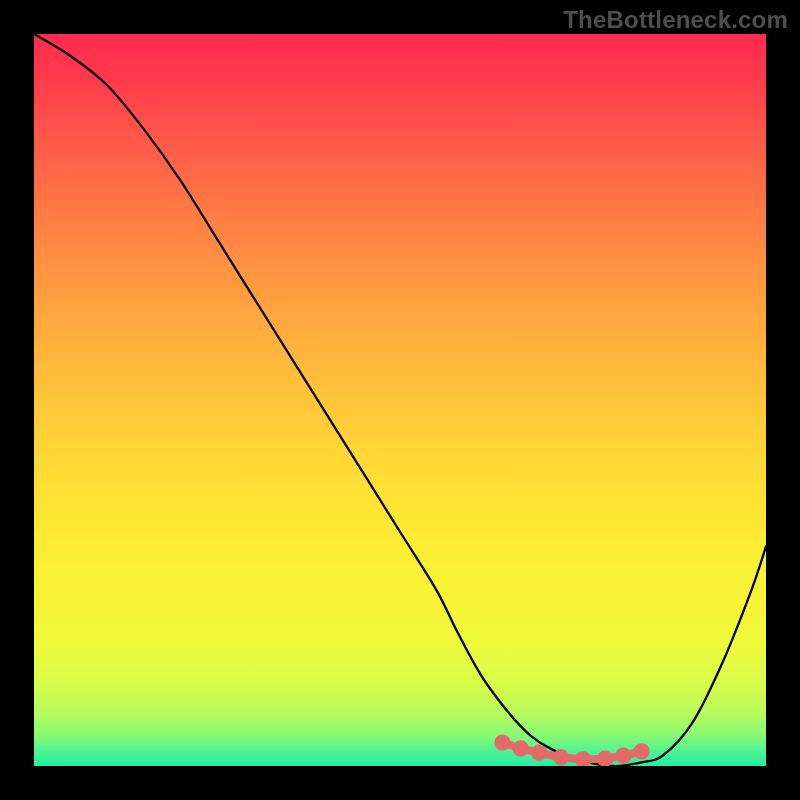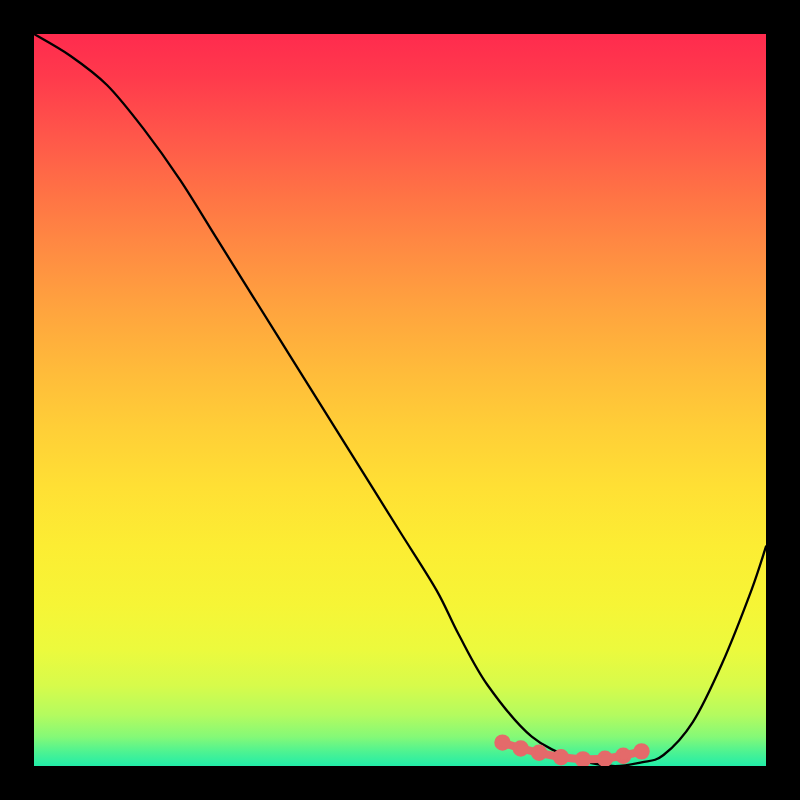--- a/index.html
+++ b/index.html
@@ -51,20 +51,21 @@
     inset: 0;
     width: 100%;
     height: 100%;
   }
 </style>
 </head>
 <body>
 
 <div class="wrapper">
 
+  <div class="watermark">TheBottleneck.com</div>
 
   <div class="plot">
     <div class="gradient"></div>
     <svg class="curve" viewBox="0 0 732 732" preserveAspectRatio="none">
       <path fill="none" stroke="#000" stroke-width="2.3" stroke-linecap="round" d="M 0,0 C 6.1000000000000005,3.660000000000006 24.4,13.420000000000035 36.6,21.960000000000036 C 48.800000000000004,30.500000000000036 61.00000000000001,39.04000000000002 73.2,51.24000000000001 C 85.4,63.44 97.6,79.29999999999997 109.8,95.15999999999997 C 122,111.01999999999997 134.20000000000002,128.09999999999997 146.4,146.39999999999998 C 158.6,164.7 170.8,185.44000000000003 183,204.96000000000004 C 195.2,224.48000000000005 207.4,244 219.6,263.52 C 231.79999999999998,283.03999999999996 244,302.56 256.2,322.08 C 268.4,341.59999999999997 280.6,361.12 292.8,380.64 C 305,400.15999999999997 317.20000000000005,419.68 329.40000000000003,439.2 C 341.6,458.71999999999997 353.8,478.24 366,497.76 C 378.2,517.28 392.84000000000003,539.2399999999999 402.6,556.3199999999999 C 412.36,573.4 416.02,584.38 424.55999999999995,600.24 C 433.0999999999999,616.1 441.64,634.4 453.84,651.48 C 466.03999999999996,668.5600000000001 483.12000000000006,690.52 497.76000000000005,702.72 C 512.4000000000001,714.9200000000001 528.26,719.8 541.68,724.68 C 555.0999999999999,729.56 567.3,731.39 578.28,732 C 589.26,732.61 599.02,730.1700000000001 607.56,728.34 C 616.0999999999999,726.51 620.98,727.73 629.52,721.02 C 638.06,714.31 649.0400000000001,703.33 658.8000000000001,688.08 C 668.5600000000001,672.83 678.3199999999999,651.48 688.0799999999999,629.52 C 697.8399999999999,607.56 710.04,575.8399999999999 717.36,556.3199999999999 C 724.6800000000001,536.8 729.56,519.72 732,512.4"></path>
       <g fill="#e46a6a" stroke="#e46a6a" stroke-width="8" stroke-linecap="round">
       <circle cx="468.48" cy="708.576" r="4.2"></circle>
           <line x1="468.48" y1="708.576" x2="486.78000000000003" y2="714.432"></line>
           <circle cx="486.78000000000003" cy="714.432" r="4.2"></circle>
           <line x1="486.78000000000003" y1="714.432" x2="505.08" y2="718.824"></line>

